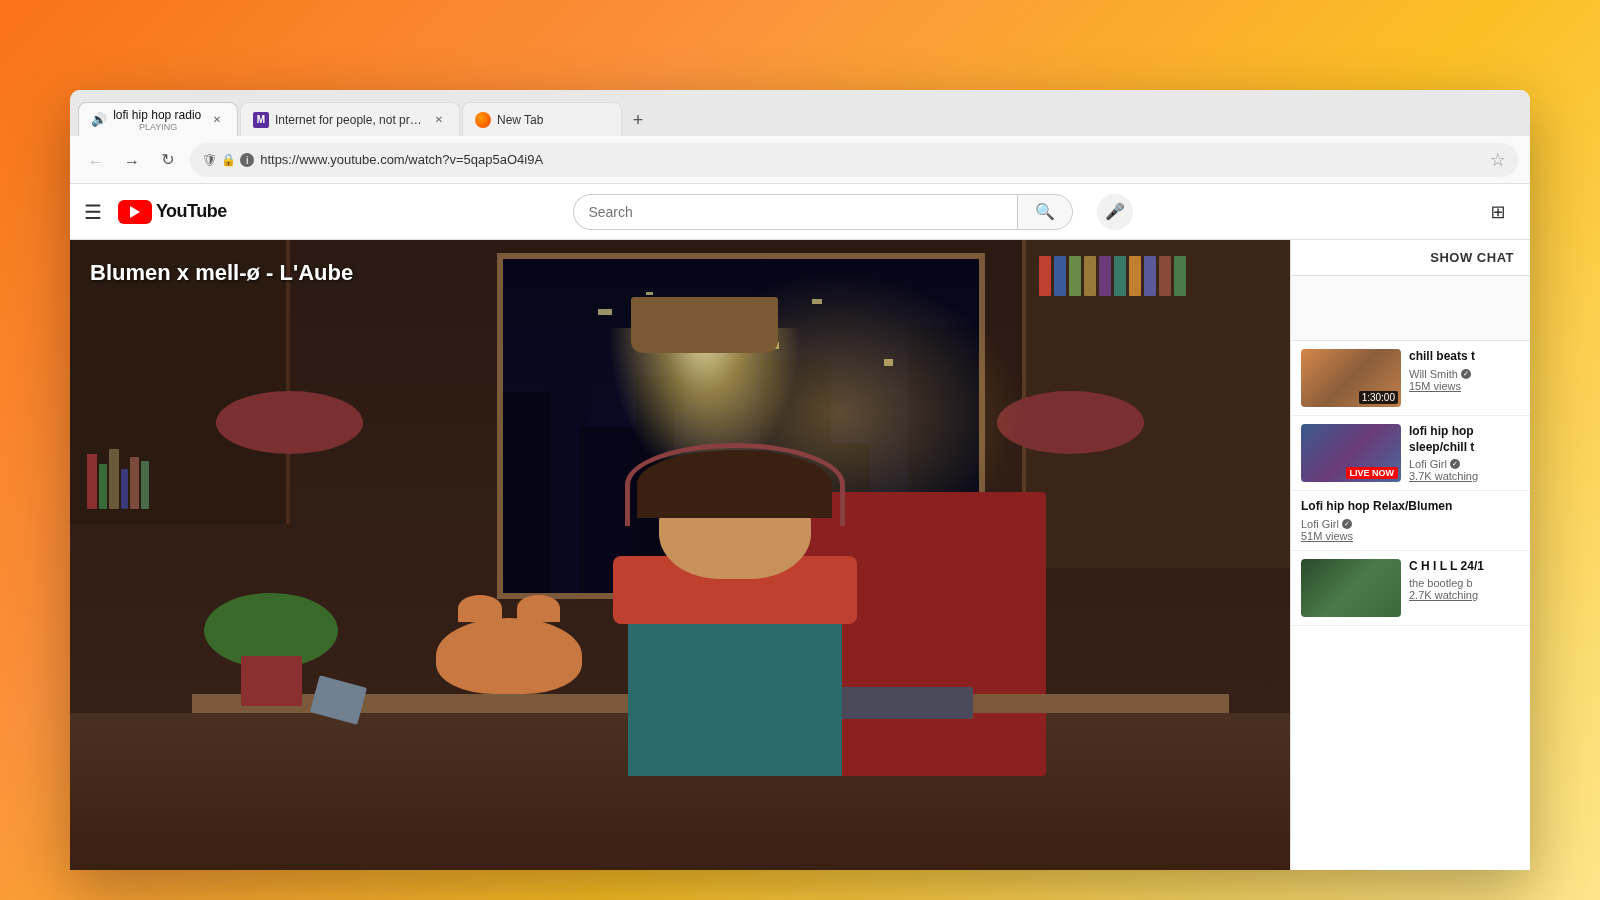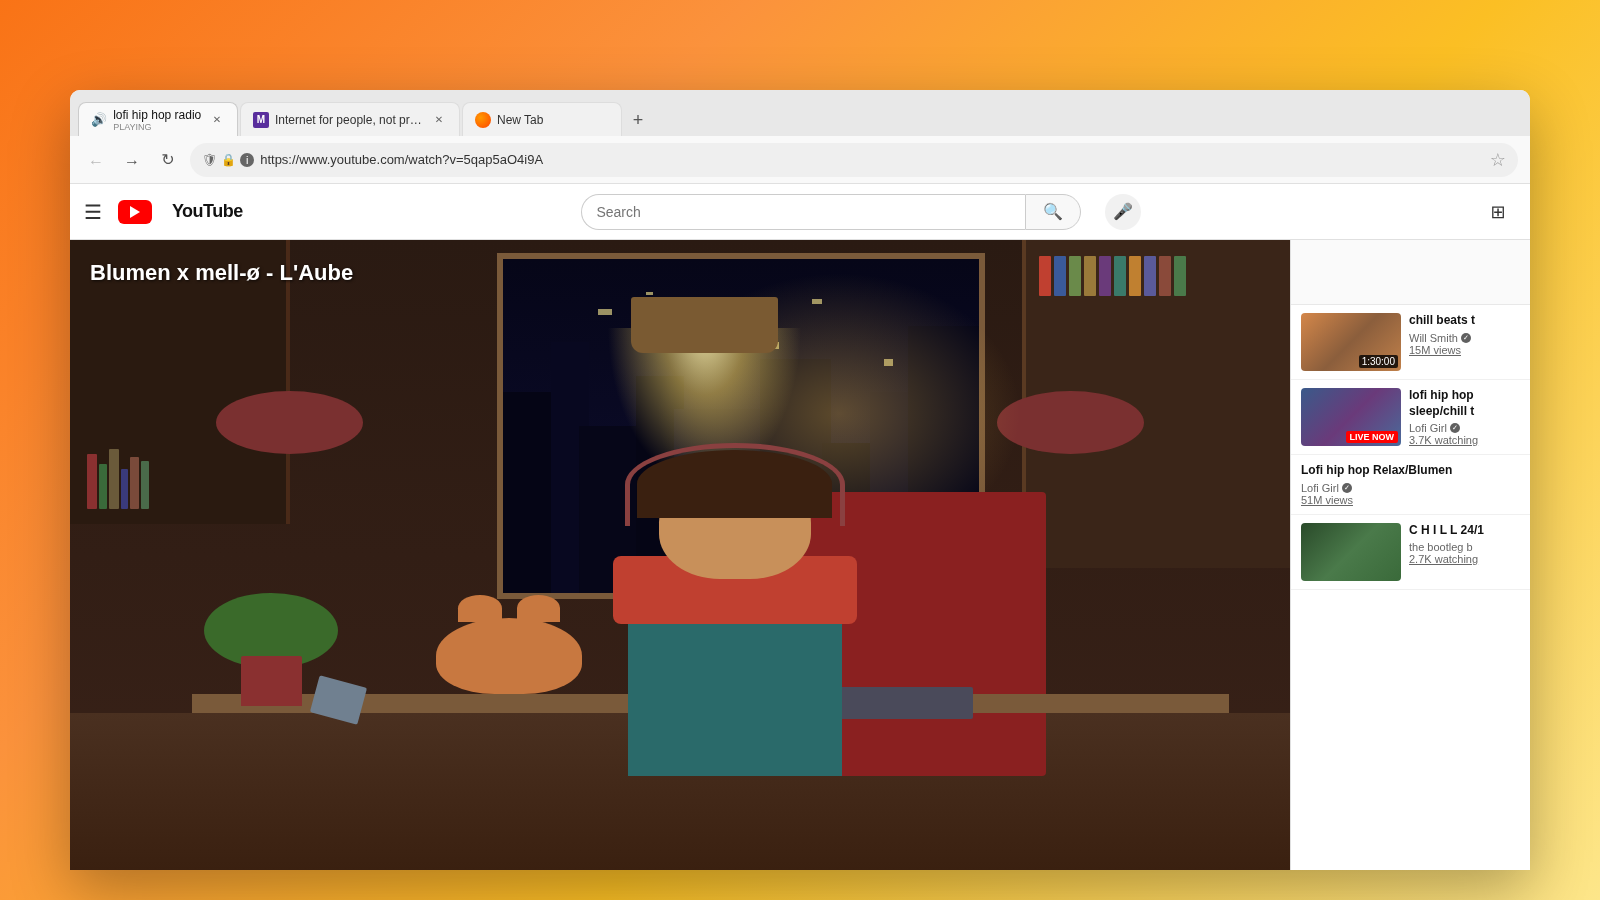--- a/index.html
+++ b/index.html
@@ -65,20 +65,21 @@
       flex: 1;
       overflow: hidden;
       white-space: nowrap;
       text-overflow: ellipsis;
     }
 
     .tab-subtitle {
       font-size: 9px;
       color: #888;
       display: block;
+      text-align: center;
     }
 
     .tab-close {
       width: 16px;
       height: 16px;
       border-radius: 50%;
       display: flex;
       align-items: center;
       justify-content: center;
       font-size: 10px;
@@ -171,21 +172,21 @@
 
     .yt-menu-btn {
       font-size: 20px;
       color: #333;
       cursor: pointer;
     }
 
     .yt-logo {
       display: flex;
       align-items: center;
-      gap: 20px;
+      gap: 4px;
       cursor: pointer;
     }
 
     .yt-logo-icon {
       width: 34px;
       height: 24px;
       background: #ff0000;
       border-radius: 6px;
       display: flex;
       align-items: center;
@@ -989,20 +990,21 @@
           <div class="hp-left"></div>
           <div class="hp-right"></div>
 
           <div class="video-title-overlay">Blumen x mell-ø - L'Aube</div>
         </div>
       </div>
     </div>
 
     <div class="yt-sidebar">
       
+      <button class="show-chat-btn">SHOW CHAT</button>
 
       
       <div class="chat-placeholder"></div>
 
       
       <div id="sidebar-videos-container">
           <div class="sidebar-video-item">
       <div class="sidebar-thumb thumb-1">
         <span class="thumb-duration">1:30:00</span>
       </div>

